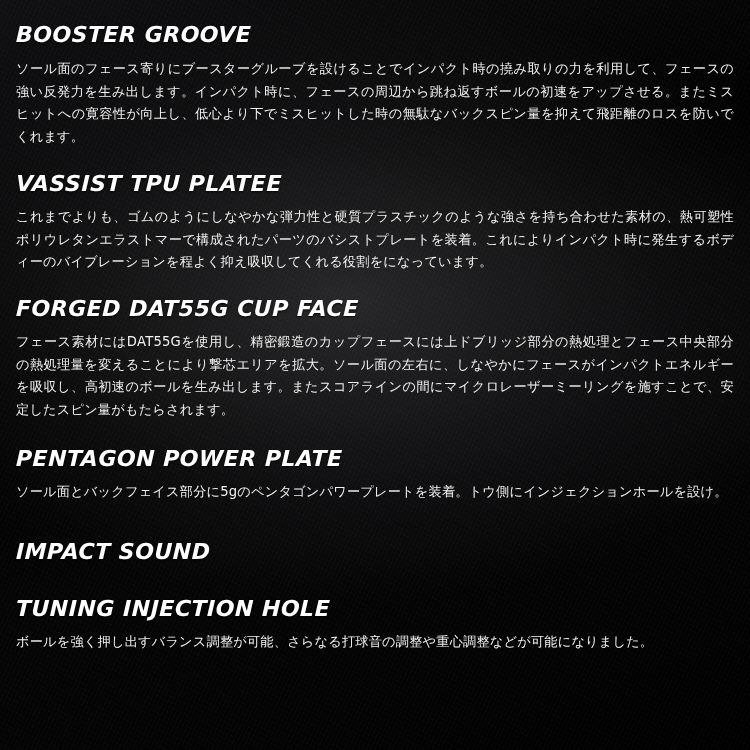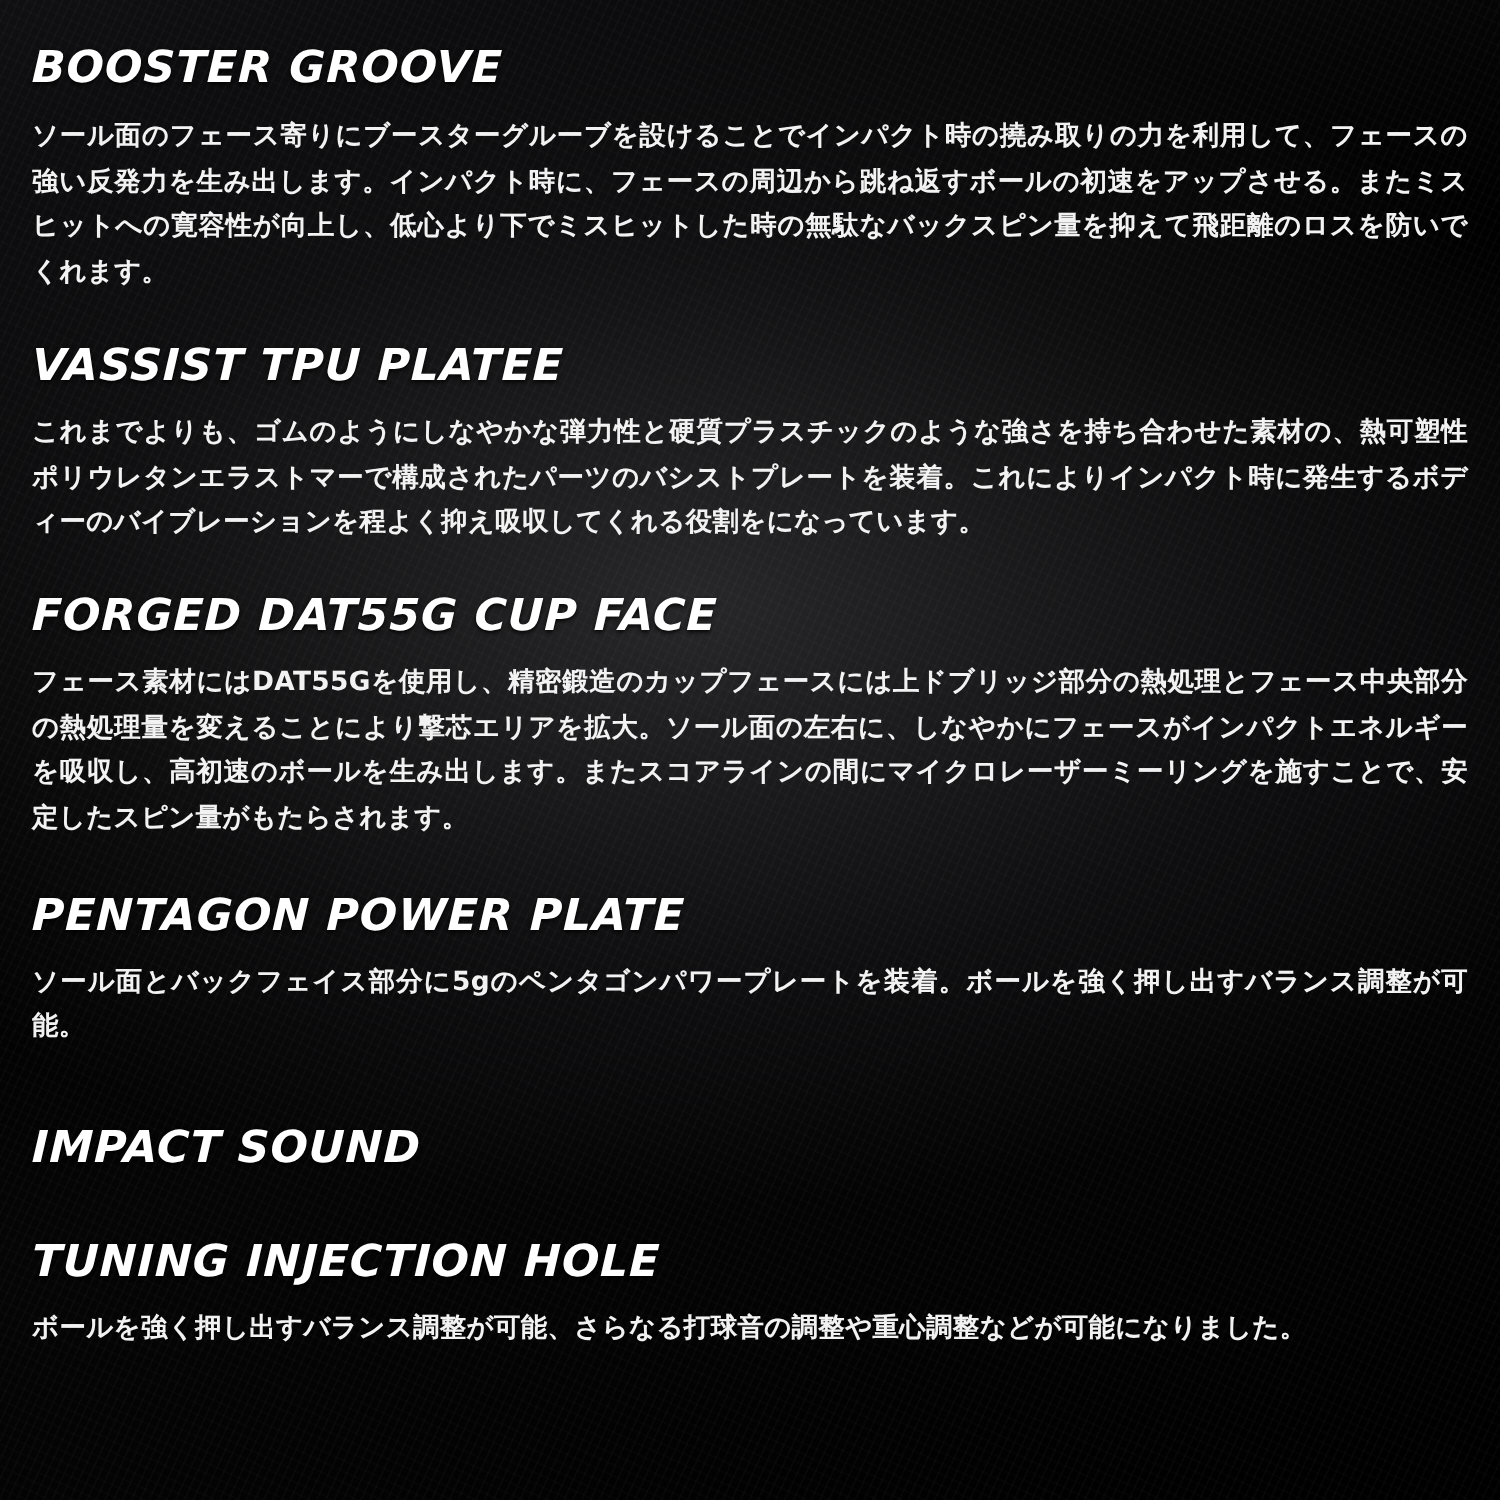--- a/index.html
+++ b/index.html
@@ -53,21 +53,20 @@
     transform: skewX(-2deg);
   }
   .section-body {
     font-family: "DejaVu Sans", sans-serif;
     font-size: 13.2px;
     line-height: 1.72;
     color: #f2f2f2;
     margin: 0 2px 0 2px;
     text-align: justify;
     letter-spacing: 0.2px;
-    font-weight: bold;
   }
   .sec-0 { margin-top: 4px; }
   .sec-0 .section-title { margin-bottom: 11px; }
   .sec-1 { margin-top: 22px; }
   .sec-2 { margin-top: 22px; }
   .sec-3 { margin-top: 24px; }
   .sec-4 { margin-top: 36px; }
   .sec-5 { margin-top: 32px; }
 </style>
 </head>
@@ -86,21 +85,21 @@
       <p class="section-body">これまでよりも、ゴムのようにしなやかな弾力性と硬質プラスチックのような強さを持ち合わせた素材の、熱可塑性ポリウレタンエラストマーで構成されたパーツのバシストプレートを装着。これによりインパクト時に発生するボディーのバイブレーションを程よく抑え吸収してくれる役割をになっています。</p>
     </div>
 
     <div class="section sec-2">
       <h2 class="section-title">FORGED DAT55G CUP FACE</h2>
       <p class="section-body">フェース素材にはDAT55Gを使用し、精密鍛造のカップフェースには上ドブリッジ部分の熱処理とフェース中央部分の熱処理量を変えることにより撃芯エリアを拡大。ソール面の左右に、しなやかにフェースがインパクトエネルギーを吸収し、高初速のボールを生み出します。またスコアラインの間にマイクロレーザーミーリングを施すことで、安定したスピン量がもたらされます。</p>
     </div>
 
     <div class="section sec-3">
       <h2 class="section-title">PENTAGON POWER PLATE</h2>
-      <p class="section-body">ソール面とバックフェイス部分に5gのペンタゴンパワープレートを装着。ボールを強く押し出すバランス調整が可能。</p>
+      <p class="section-body">ソール面とバックフェイス部分に5gのペンタゴンパワープレートを装着。トウ側にインジェクションホールを設け。</p>
     </div>
 
     <div class="section sec-4">
       <h2 class="section-title">IMPACT SOUND</h2>
     </div>
 
     <div class="section sec-5">
       <h2 class="section-title">TUNING INJECTION HOLE</h2>
       <p class="section-body">ボールを強く押し出すバランス調整が可能、さらなる打球音の調整や重心調整などが可能になりました。</p>
     </div>

